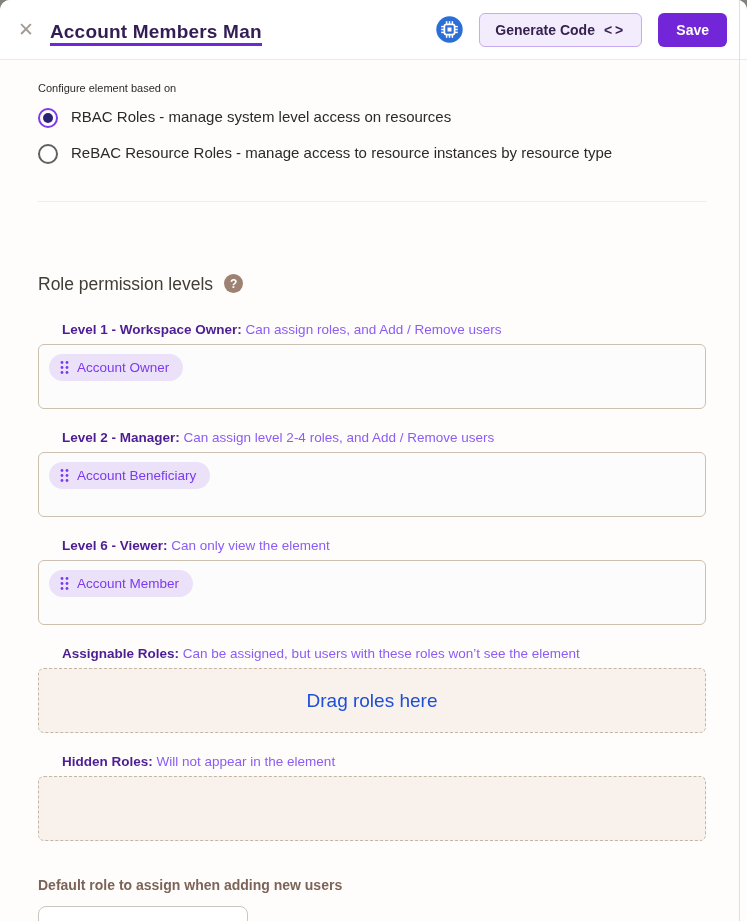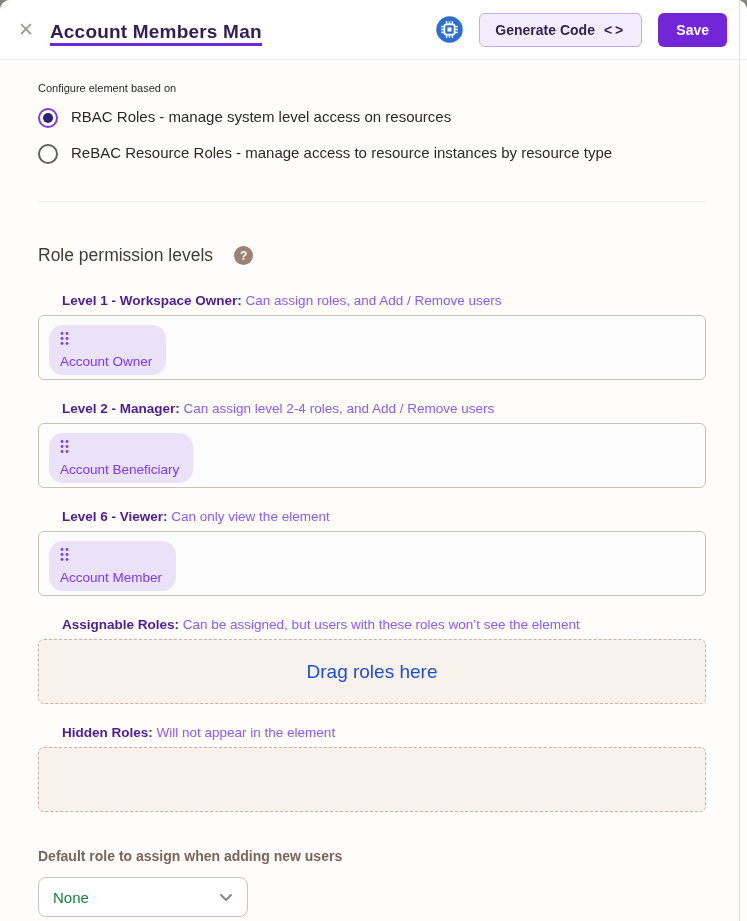--- a/index.html
+++ b/index.html
@@ -73,22 +73,22 @@
   .radio.checked{
     border:2px solid #7c3aed;
     display:flex;align-items:center;justify-content:center;
   }
   .radio.checked::after{
     content:"";width:10px;height:10px;border-radius:50%;
     background:#2c2173;
   }
   .divider{height:1px;background:#ececea;margin-top:37px;}
   .section-row{
-    display:flex;align-items:center;gap:21px;
-    margin-top:43px;
+    display:flex;gap:11px;
+    margin-top:72px;
   }
   .section-title{font-size:17.5px;color:#413c36;}
   .help{
     width:19px;height:19px;border-radius:50%;
     background:#9d8273;color:#fff;
     font-size:12px;font-weight:700;
     display:flex;align-items:center;justify-content:center;
     cursor:pointer;
   }
   .lvl-label{font-size:13.5px;color:#7c6459;margin-top:21px;}
@@ -99,23 +99,23 @@
     margin-top:7px;height:65px;box-sizing:border-box;
     border-radius:6px;padding:9px 10px;
   }
   .rolebox.solid{background:#fdfcfc;border:1px solid #ccc0b1;}
   .rolebox.dashed{
     background:#f9f2ec;border:1px dashed #c4b6a6;
     display:flex;align-items:center;justify-content:center;
   }
   .placeholder{font-size:19px;color:#1d4ed8;}
   .chip{
-    display:inline-flex;align-items:flex-start;gap:8px;
+    display:inline-flex;align-items:flex-end;gap:8px;
     background:#ebe2fa;border-radius:14px;
-    padding:6px 14px 6px 11px;cursor:grab;flex-direction:column;
+    padding:6px 14px 6px 11px;cursor:grab;
   }
   .chip-label{font-size:13.5px;color:#7c3aed;}
   .default-label{font-size:14px;font-weight:700;color:#7c6459;margin-top:36px;}
   .select{
     margin-top:13px;width:210px;height:40px;box-sizing:border-box;
     background:#fff;border:1px solid #c9c5bf;border-radius:8px;
     display:flex;align-items:center;justify-content:space-between;
     padding:0 14px;cursor:pointer;
   }
   .select-value{font-size:15px;color:#15803d;}

